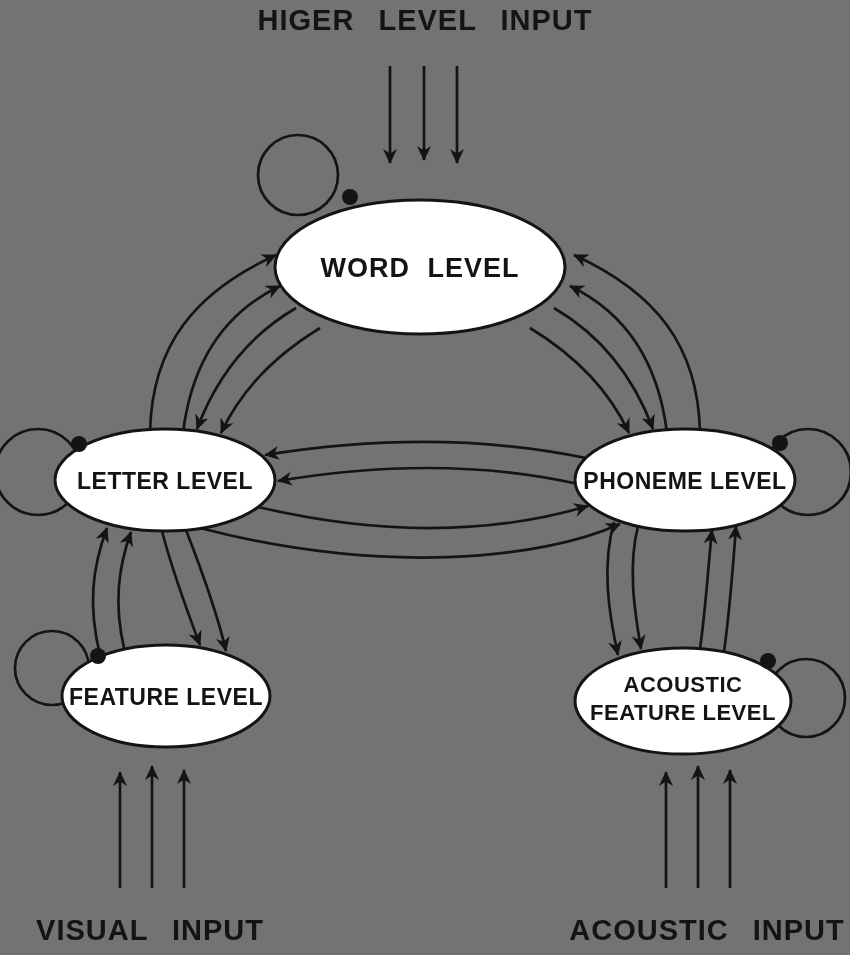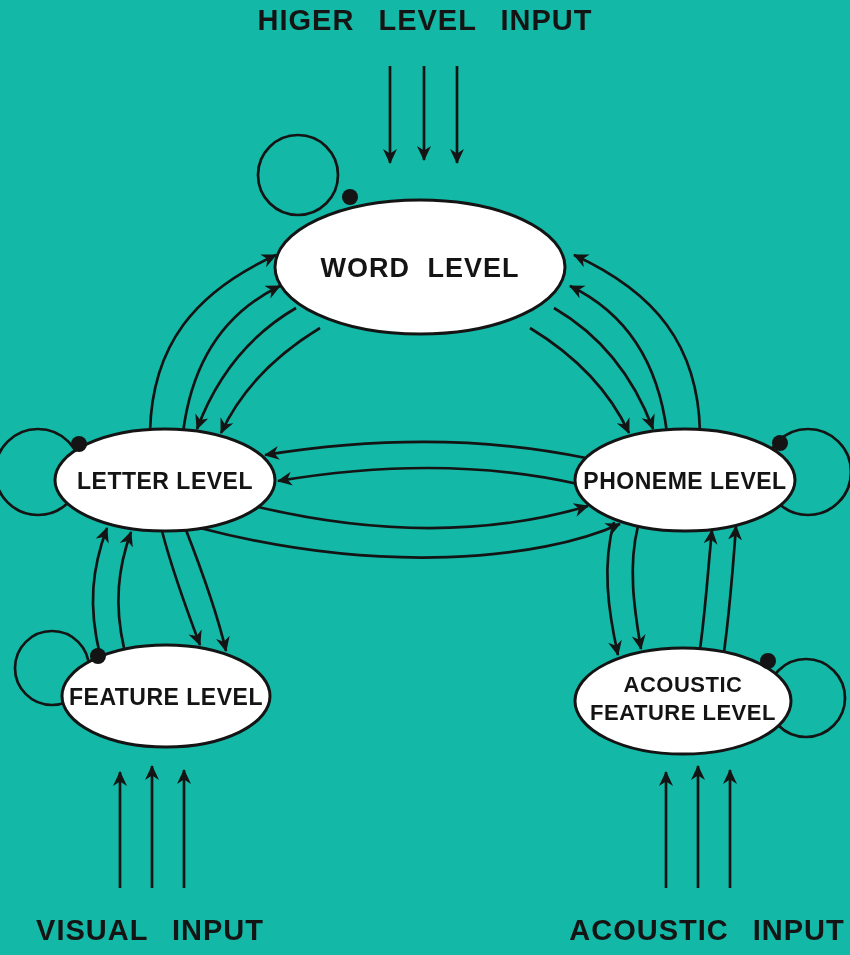--- a/index.html
+++ b/index.html
@@ -1,19 +1,19 @@
 <!DOCTYPE html>
 <html><head>
 <meta charset="utf-8">
 <style>
   html,body{margin:0;padding:0;background:#ffffff;}
   .canvas{
     position:relative;
     width:850px;height:955px;
-    background:#14b8a6;
+    background:#737373;
     font-family:"Liberation Sans",sans-serif;
     overflow:hidden;
   }
   svg{display:block;}
   svg text{
     fill:#141414;
     font-weight:bold;
     font-family:"Liberation Sans",sans-serif;
   }
   .lbl-xl{font-size:29px;letter-spacing:1px;word-spacing:15px;}

